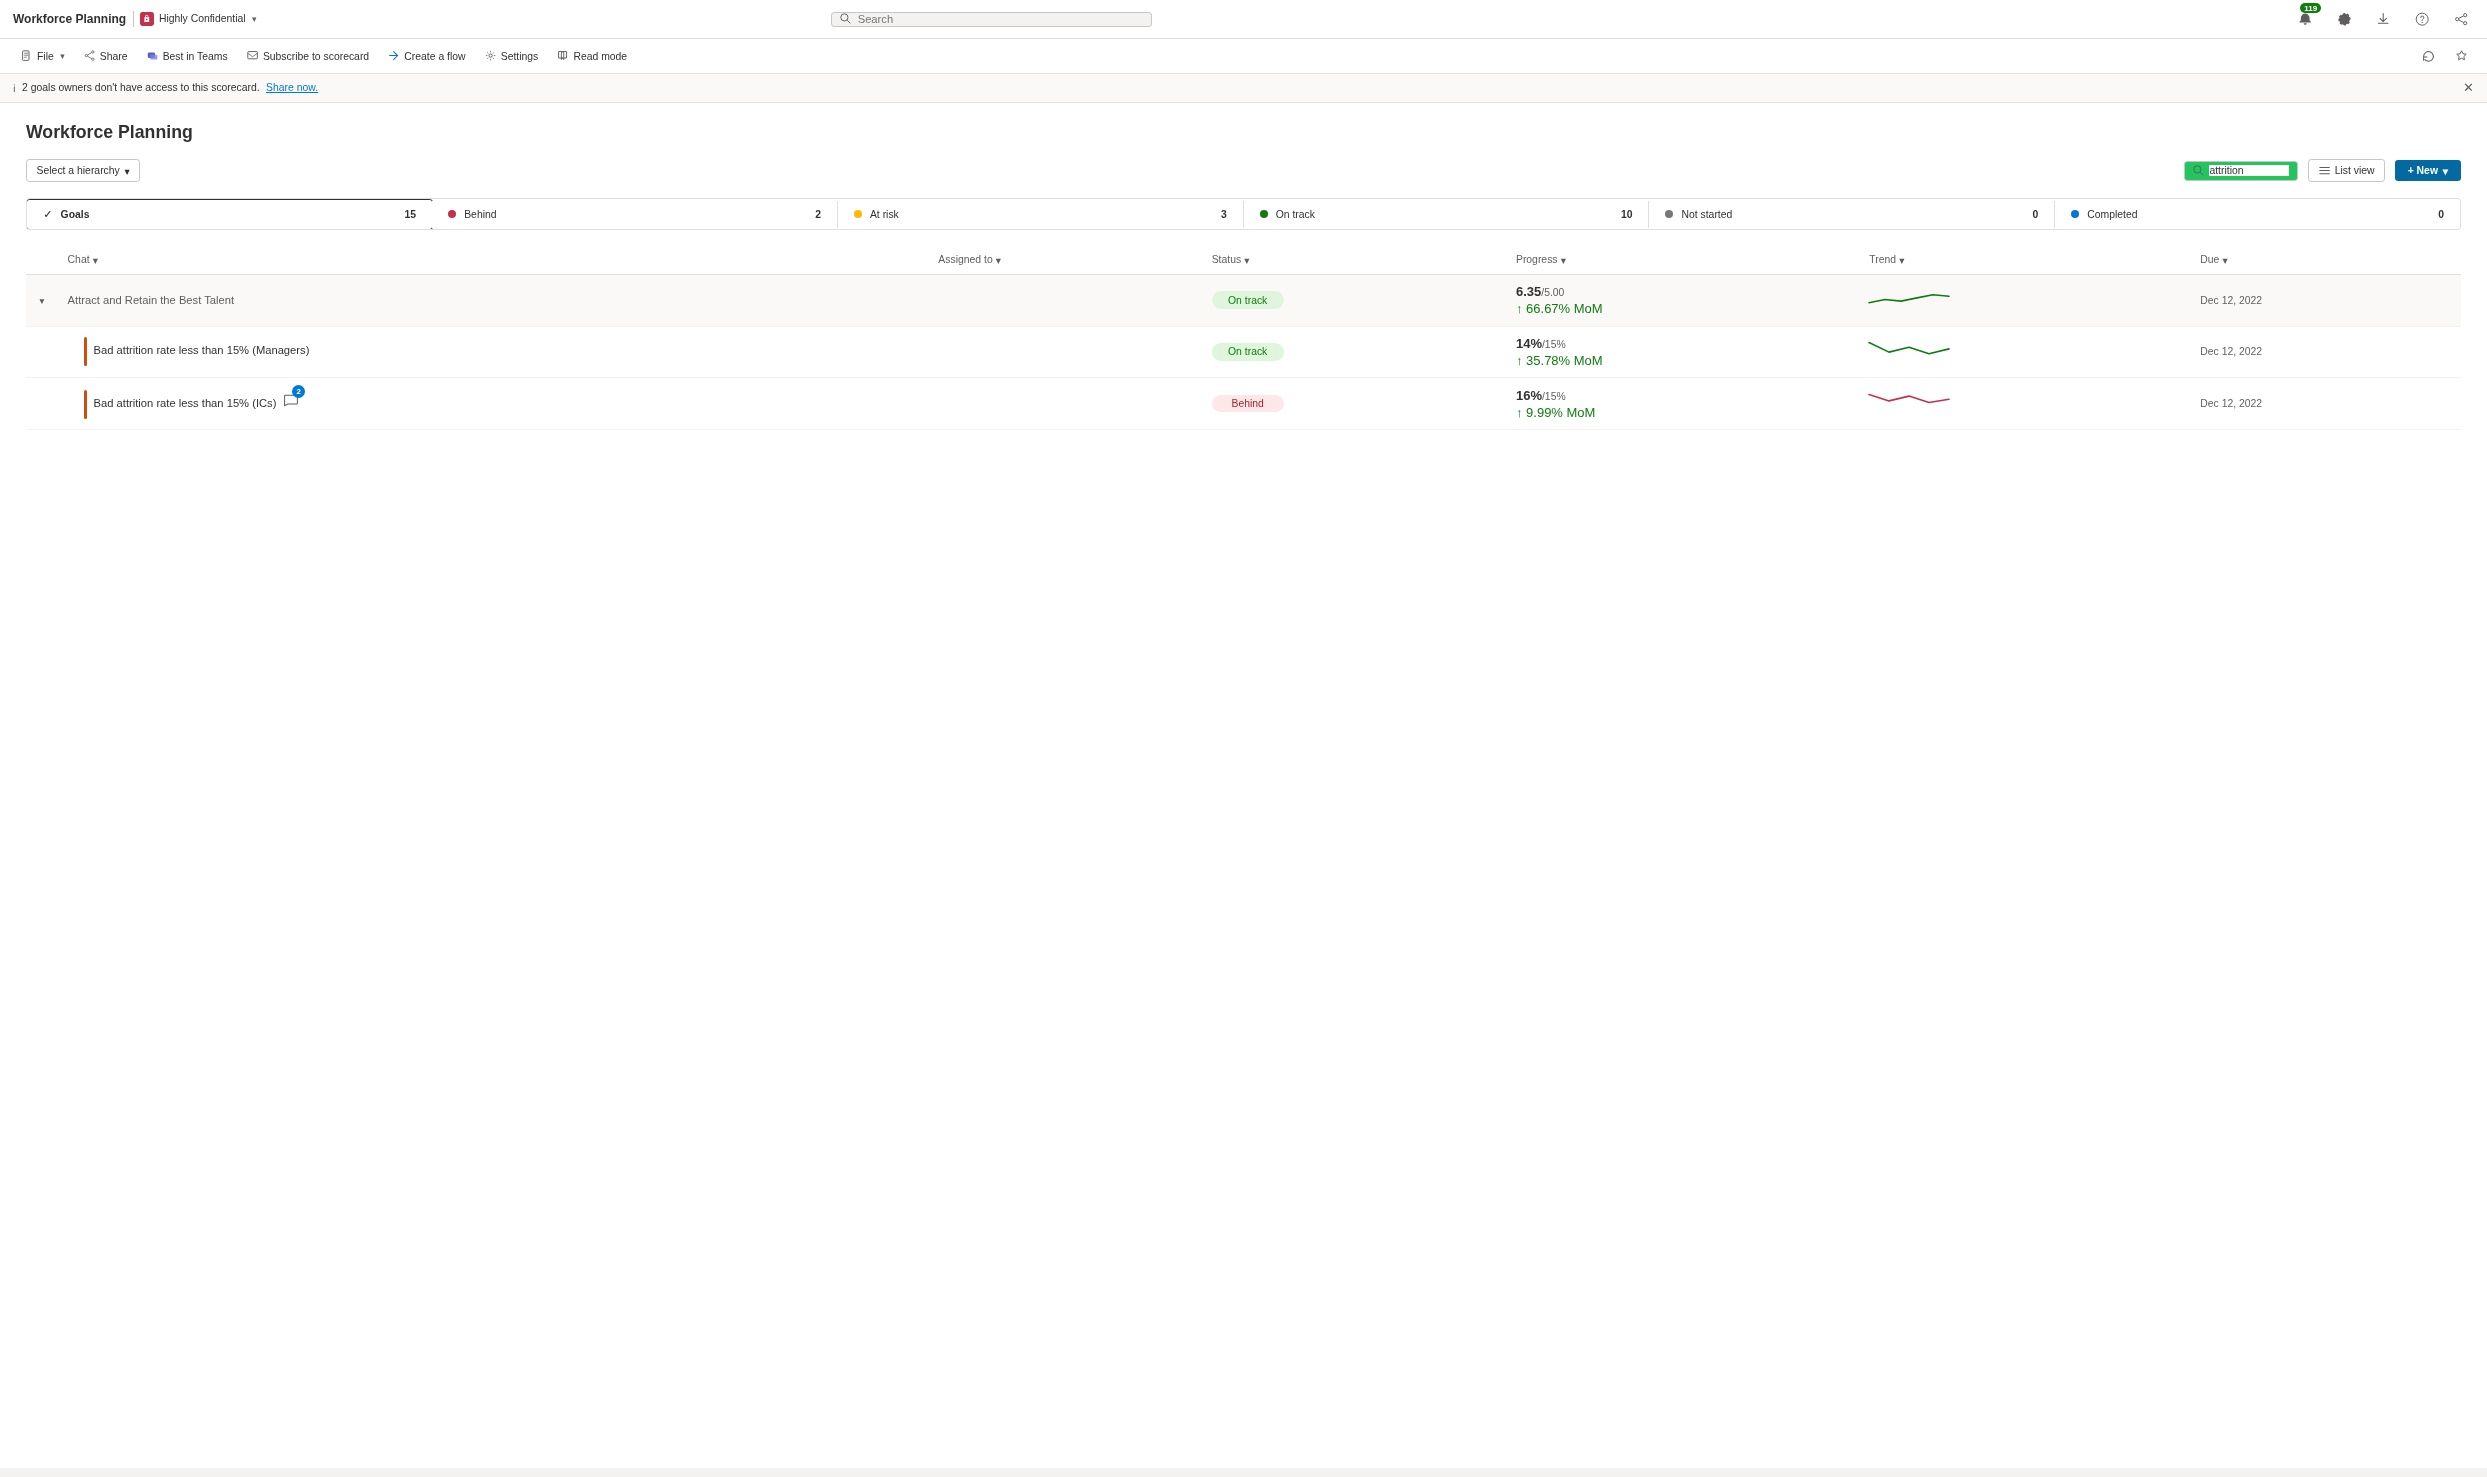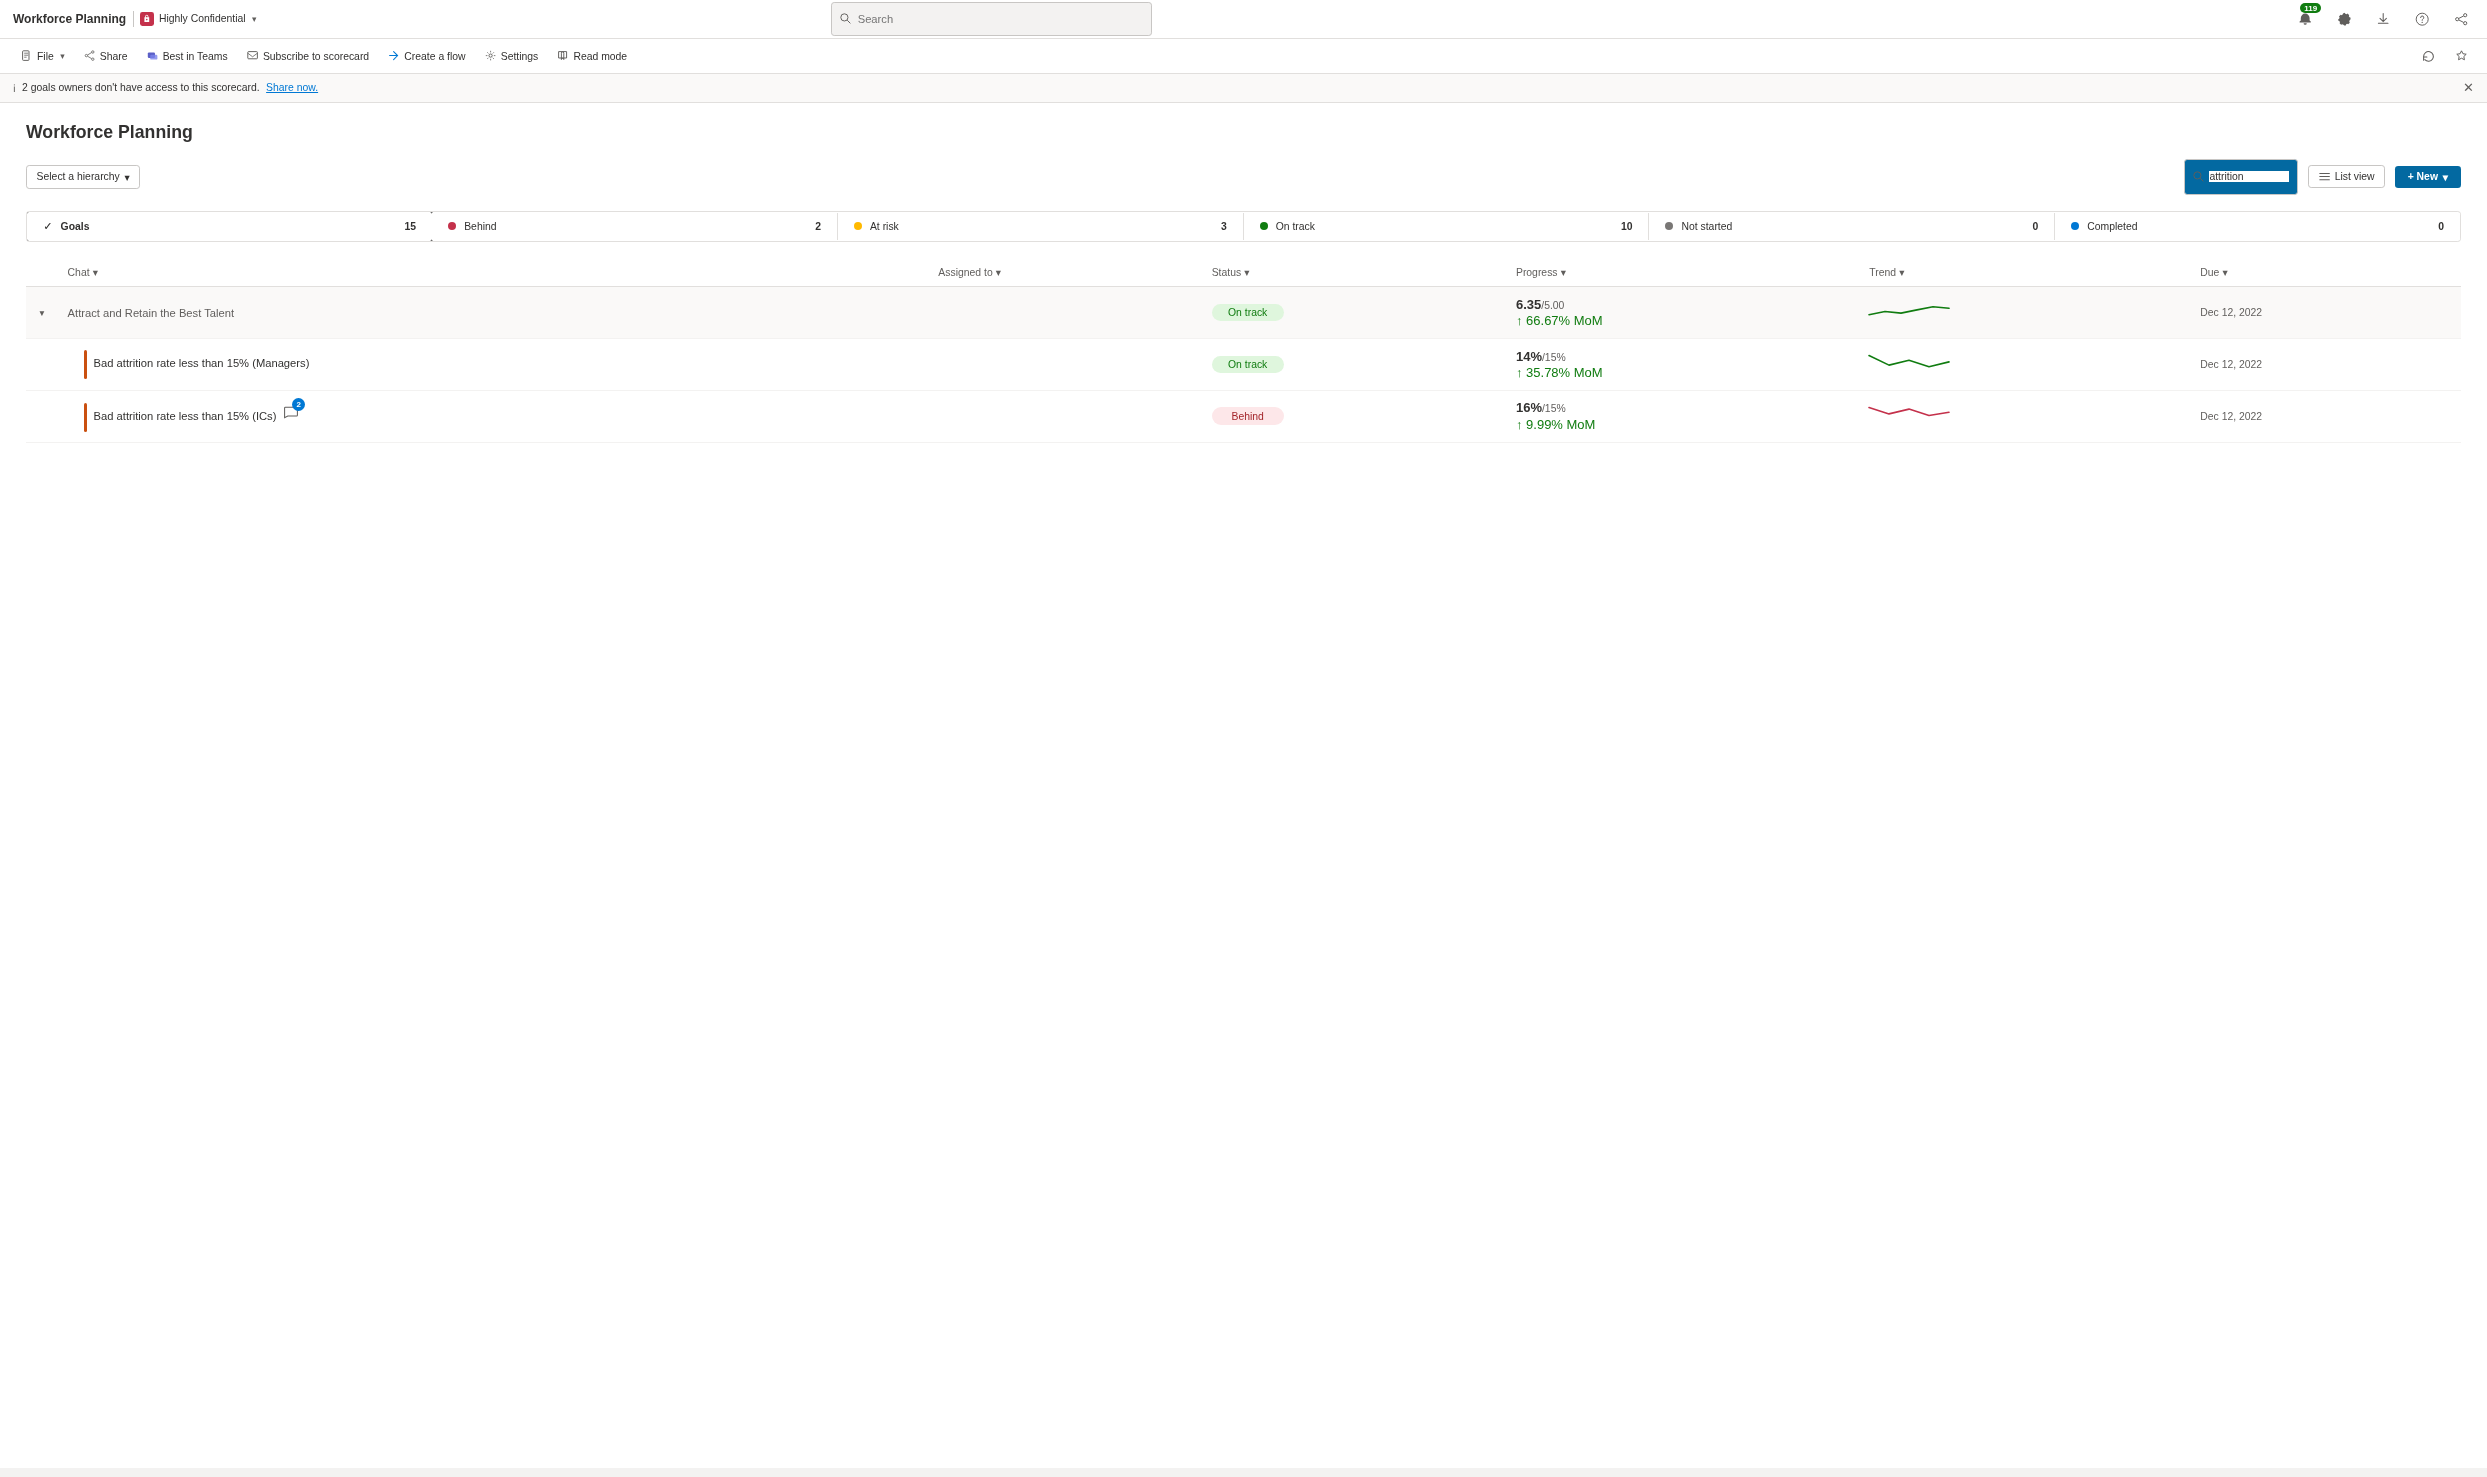--- a/index.html
+++ b/index.html
@@ -15,21 +15,21 @@
     .divider-v { width: 0.8px; height: 16px; background: #c8c6c4; }
     .confidential-badge {
       display: flex; align-items: center; gap: 4.8px; font-size: 10.4px; color: #323130;
     }
     .conf-icon { width: 14.4px; height: 14.4px; background: #c4314b; border-radius: 2.4px; display: flex; align-items: center; justify-content: center; }
     .conf-icon svg { width: 9.6px; height: 9.6px; fill: white; }
     .chevron-down { font-size: 8.8px; color: #605e5c; margin-left: 1.6px; }
     .search-bar {
       flex: 1; max-width: 321px; margin: 0 auto;
       display: flex; align-items: center; background: #f3f2f1; border: 0.8px solid #c8c6c4;
-      border-radius: 3.2px; padding: 0 8px; height: 34px; gap: 6.4px;
+      border-radius: 3.2px; padding: 0 8px; height: 15px; gap: 6.4px;
     }
     .search-bar input {
       border: none; background: transparent; outline: none; font-size: 11.2px; flex: 1; color: #323130;
     }
     .title-bar-right { display: flex; align-items: center; gap: 13px; margin-left: auto; }
     .notif-btn {
       position: relative; background: none; border: none; cursor: pointer;
       width: 26px; height: 26px; display: flex; align-items: center; justify-content: center;
     }
     .notif-badge {
@@ -76,22 +76,22 @@
     .controls-row {
       display: flex; align-items: center; margin-bottom: 16px; gap: 9.6px;
     }
     .hierarchy-btn {
       display: flex; align-items: center; gap: 4.8px; padding: 4.8px 9.6px;
       border: 0.8px solid #c8c6c4; border-radius: 3.2px; background: #fff; cursor: pointer;
       font-size: 10.4px; color: #323130;
     }
     .search-goals {
       margin-left: auto; display: flex; align-items: center;
-      border: 0.8px solid #c8c6c4; border-radius: 3.2px; padding: 0 8px; height: 36px;
-      background: #0369a1; gap: 4.8px;
+      border: 0.8px solid #c8c6c4; border-radius: 3.2px; padding: 0 8px; height: 20px;
+      background: #22c55e; gap: 4.8px;
     }
     .search-goals input {
       border: none; outline: none; font-size: 10.4px; width: 80px; color: #323130;
     }
     .view-btn {
       display: flex; align-items: center; gap: 4.8px; padding: 4.8px 9.6px;
       border: 0.8px solid #c8c6c4; border-radius: 3.2px; background: #fff; cursor: pointer;
       font-size: 10.4px; color: #323130;
     }
     .new-btn {

